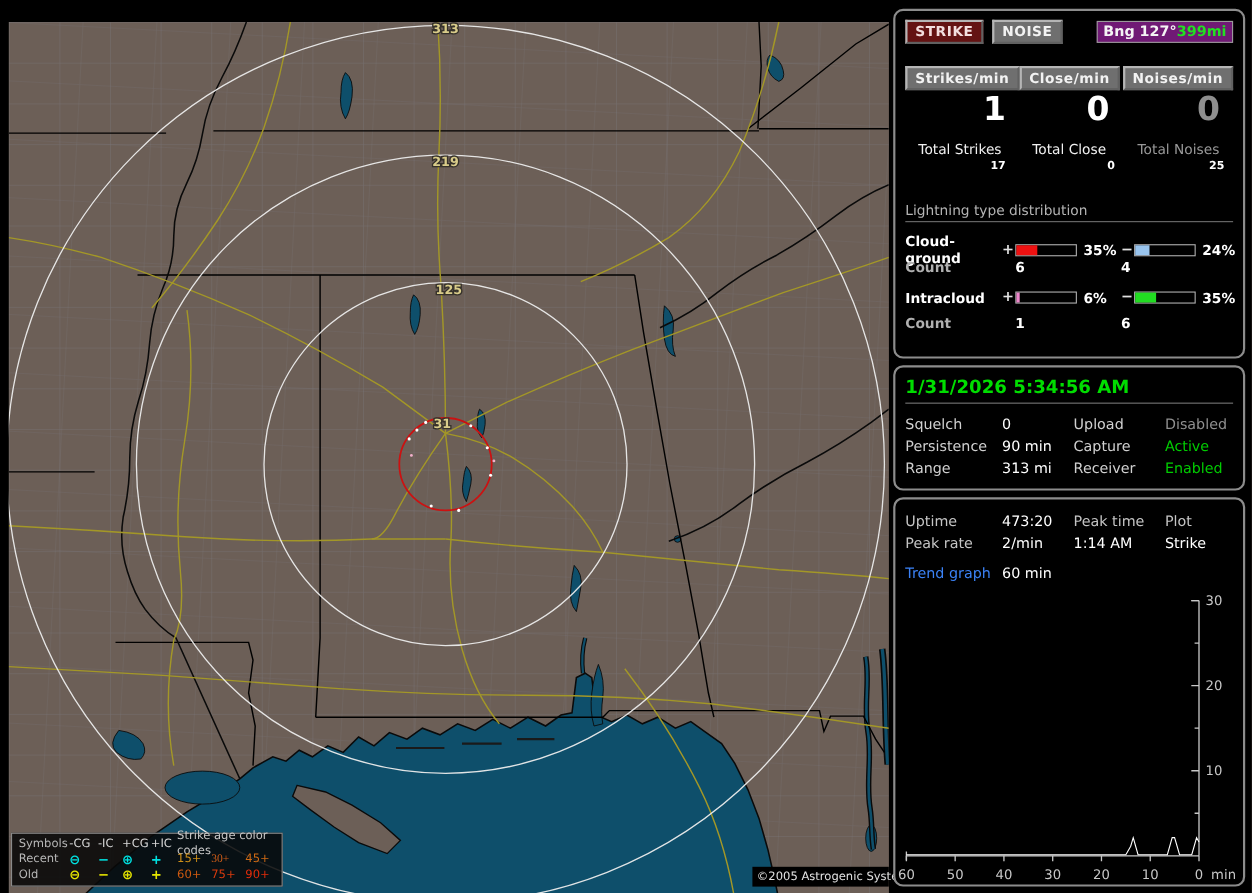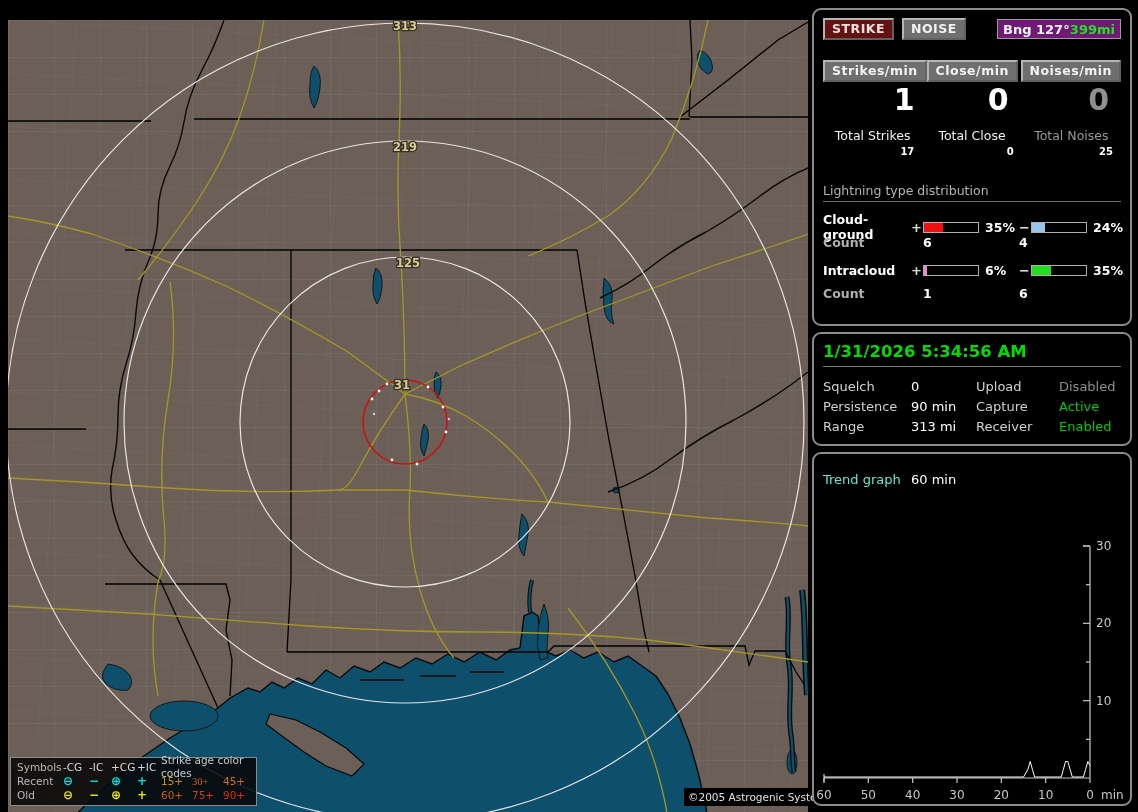--- a/index.html
+++ b/index.html
@@ -342,22 +342,33 @@
       <span class="lab">Range</span>
       <span class="val">313 mi</span>
       <span class="lab">Receiver</span>
       <span class="val" style="color: rgb(0, 204, 0);">Enabled</span>
     </div>
   </div>
 </div>
 
 <div id="panel-bot" class="panel">
   <div class="p-inner">
+    <div class="kv-grid sess">
+      <span class="lab">Uptime</span>
+      <span class="val">473:20</span>
+      <span class="lab">Peak time</span>
+      <span class="lab">Plot</span>
+
+      <span class="lab">Peak rate</span>
+      <span class="val">2/min</span>
+      <span class="val">1:14 AM</span>
+      <span class="val">Strike</span>
+    </div>
     <div id="trend-row">
-      <span class="lab" style="color:#5eead4">Trend graph</span>
+      <span class="lab" style="color:#3b82f6">Trend graph</span>
       <span class="val">60 min</span>
     </div>
     <svg id="trend-svg" width="318" height="266" viewBox="0 0 318 266">
         <path d="M10 240 H276 M276 240 V8 M269 8 H276 M10 236 V244" stroke="#c8c8c8" fill="none" stroke-width="1.2"></path>
         <line x1="269" y1="162.66666666666669" x2="276" y2="162.66666666666669" stroke="#c8c8c8" stroke-width="1.2"></line>
         <text x="282" y="166.66666666666669" fill="#c8c8c8" font-size="12">10</text>
         <line x1="269" y1="85.33333333333334" x2="276" y2="85.33333333333334" stroke="#c8c8c8" stroke-width="1.2"></line>
         <text x="282" y="89.33333333333334" fill="#c8c8c8" font-size="12">20</text>
         <line x1="269" y1="8" x2="276" y2="8" stroke="#c8c8c8" stroke-width="1.2"></line>
         <text x="282" y="12" fill="#c8c8c8" font-size="12">30</text>

